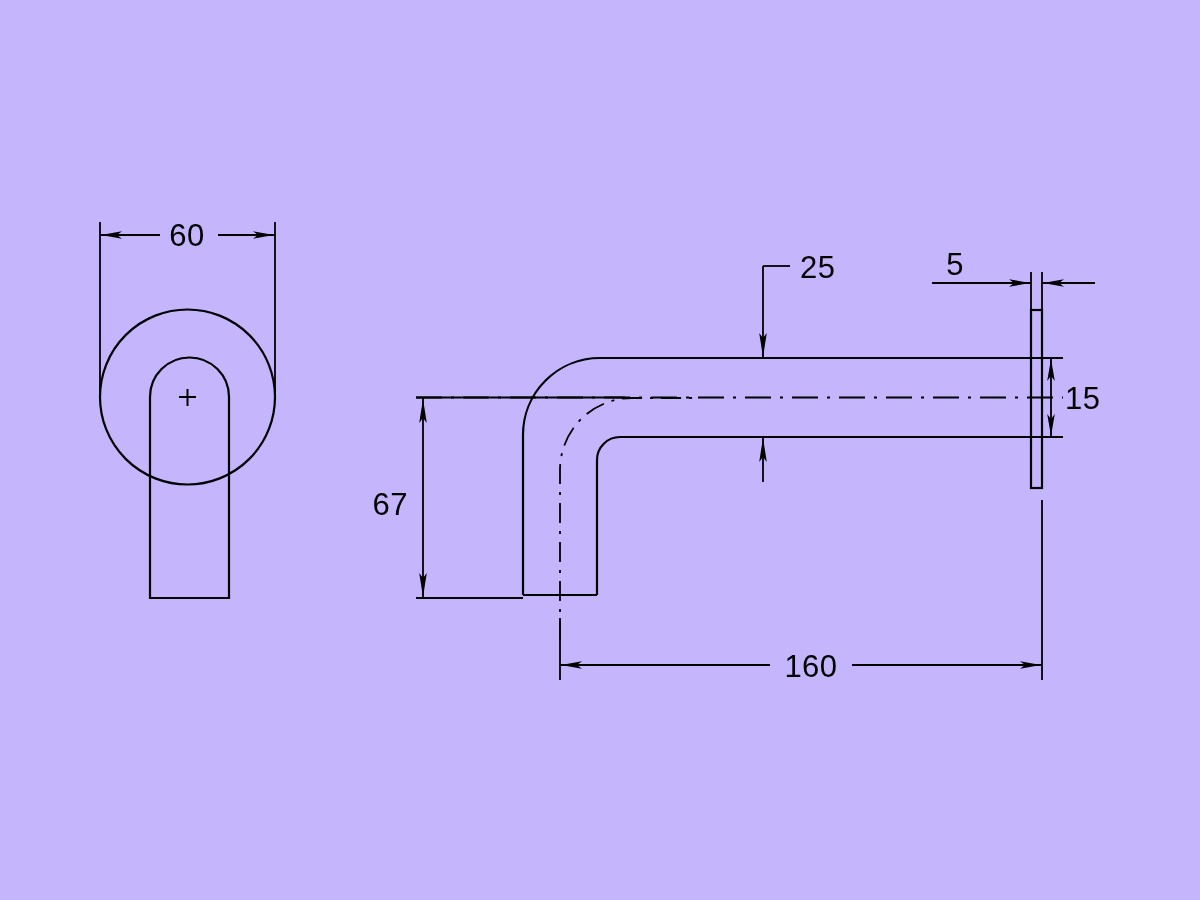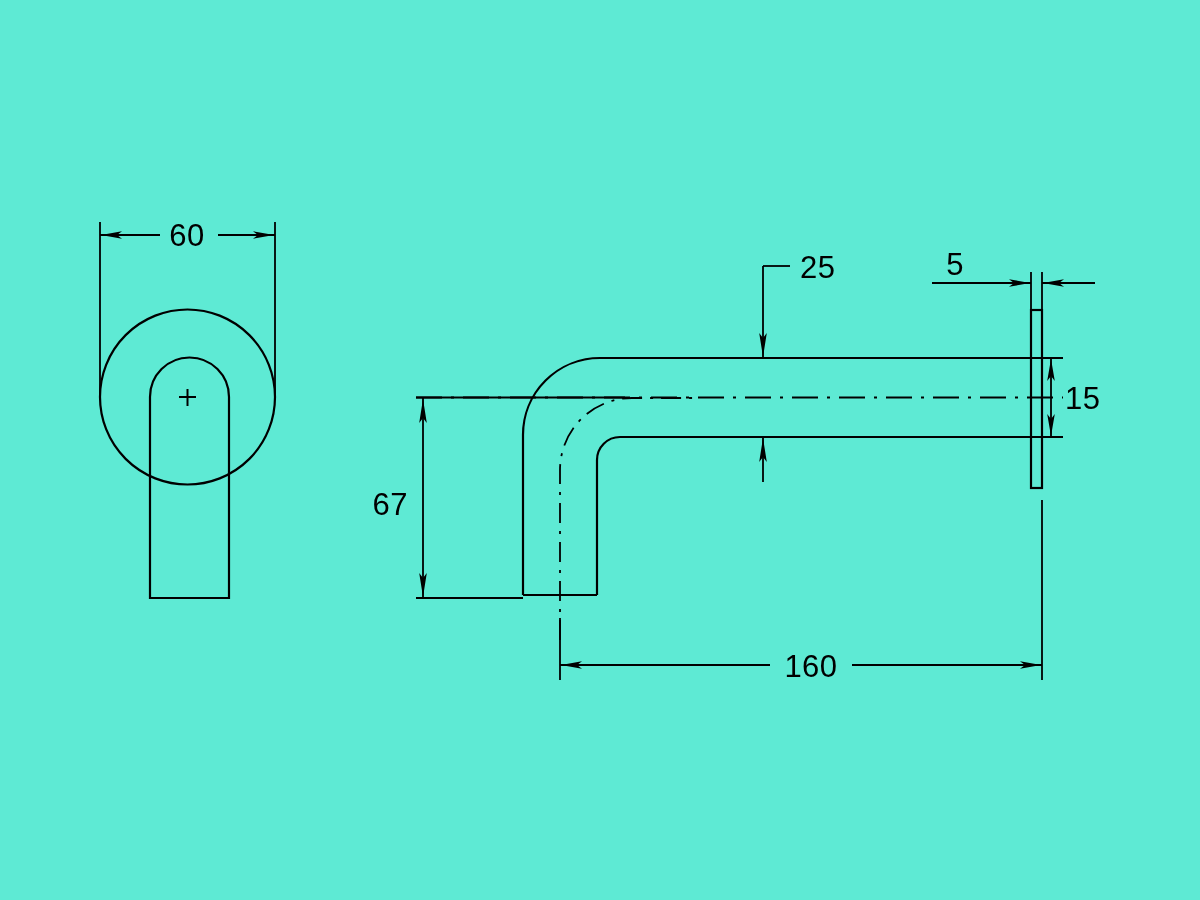--- a/index.html
+++ b/index.html
@@ -4,21 +4,21 @@
 <style>
   html, body {
     margin: 0;
     padding: 0;
     background: #ffffff;
   }
   #drawing-root {
     position: relative;
     width: 1200px;
     height: 900px;
-    background: #5eead4;
+    background: #c4b5fd;
     font-family: "Liberation Sans", sans-serif;
     overflow: hidden;
   }
   svg.tech-drawing {
     position: absolute;
     top: 0;
     left: 0;
     width: 1200px;
     height: 900px;
     display: block;

